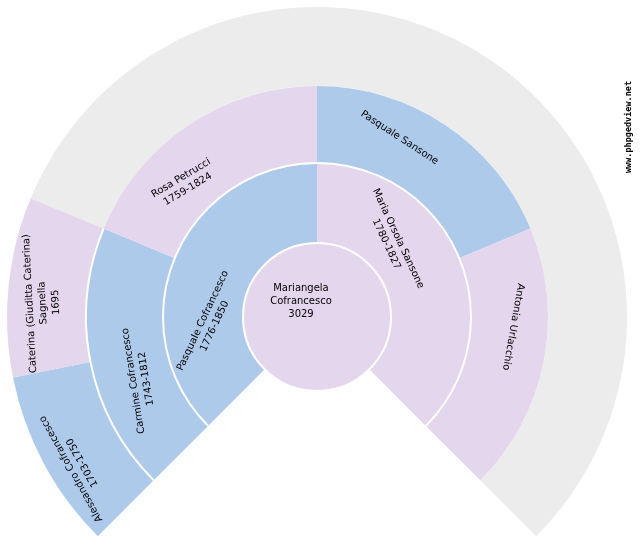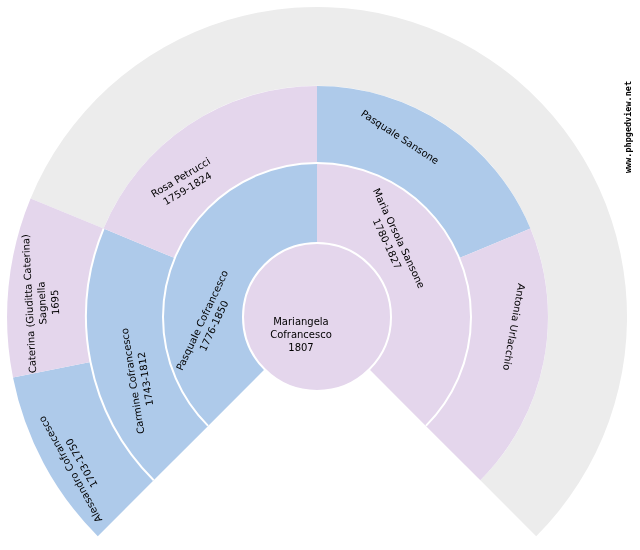--- a/index.html
+++ b/index.html
@@ -53,24 +53,24 @@
 
     <path d="M 317,163 A 154,154 0 0 0 208.1,425.9 L 264.7,369.3 A 74,74 0 0 1 317,243 Z" fill="#aecaea"></path>
     <path d="M 425.9,425.9 A 154,154 0 0 0 317,163 L 317,243 A 74,74 0 0 1 369.3,369.3 Z" fill="#e4d6ec"></path>
 
     <path class="ring-boundary" d="M 103.6,228.6 A 231,231 0 0 0 153.7,480.3"></path>
     <path class="ring-boundary" d="M 425.9,425.9 A 154,154 0 1 0 208.1,425.9"></path>
 
     <circle cx="317" cy="317" r="74" stroke="#ffffff" stroke-width="2" fill="#e4d6ec"></circle>
   </svg>
 
-  <div class="label" style="left:301px;top:300px;margin-top:34px;">
+  <div class="label" style="left:301px;top:300px;">
     <span class="nm">Mariangela
 Cofrancesco</span>
-    <span class="dt">1807</span>
+    <span class="dt">3029</span>
   </div>
 
   <div class="label" style="left:208px;top:323px;--rot:-65deg;">
     <span class="nm">Pasquale Cofrancesco</span>
     <span class="dt">1776-1850</span>
   </div>
 
   <div class="label" style="left:393px;top:241px;--rot:65deg;">
     <span class="nm">Maria Orsola Sansone</span>
     <span class="dt">1780-1827</span>

